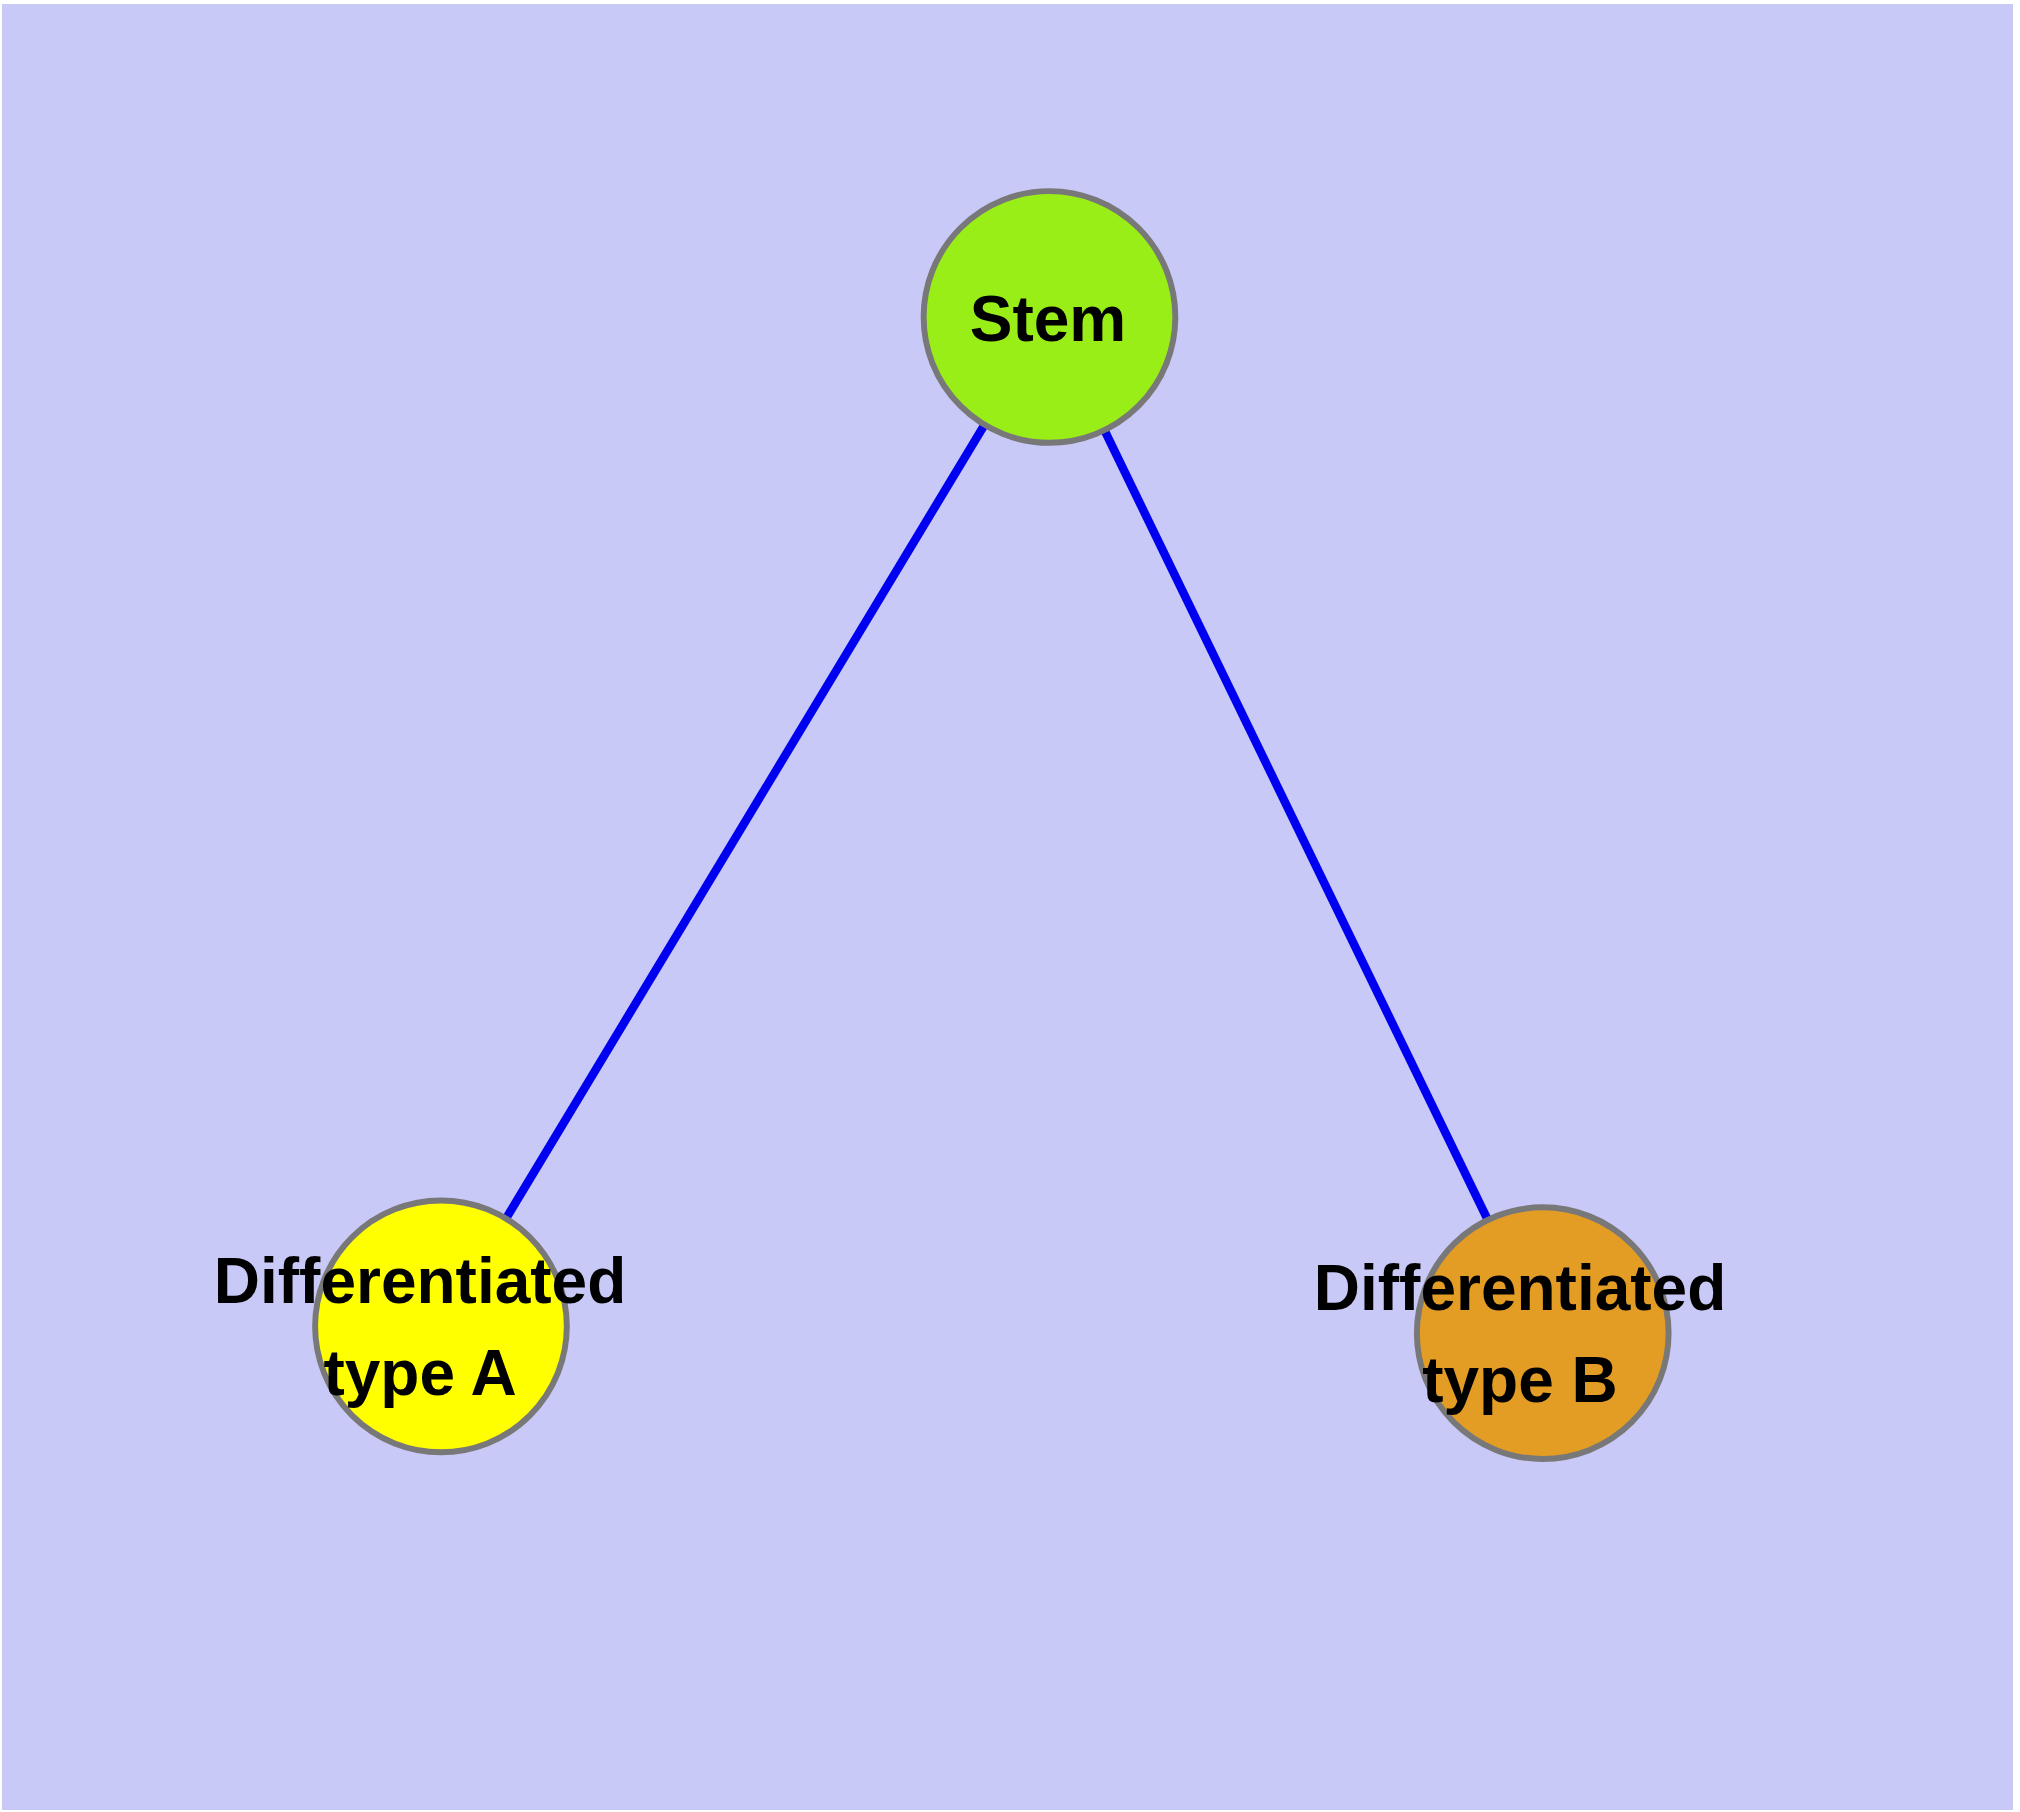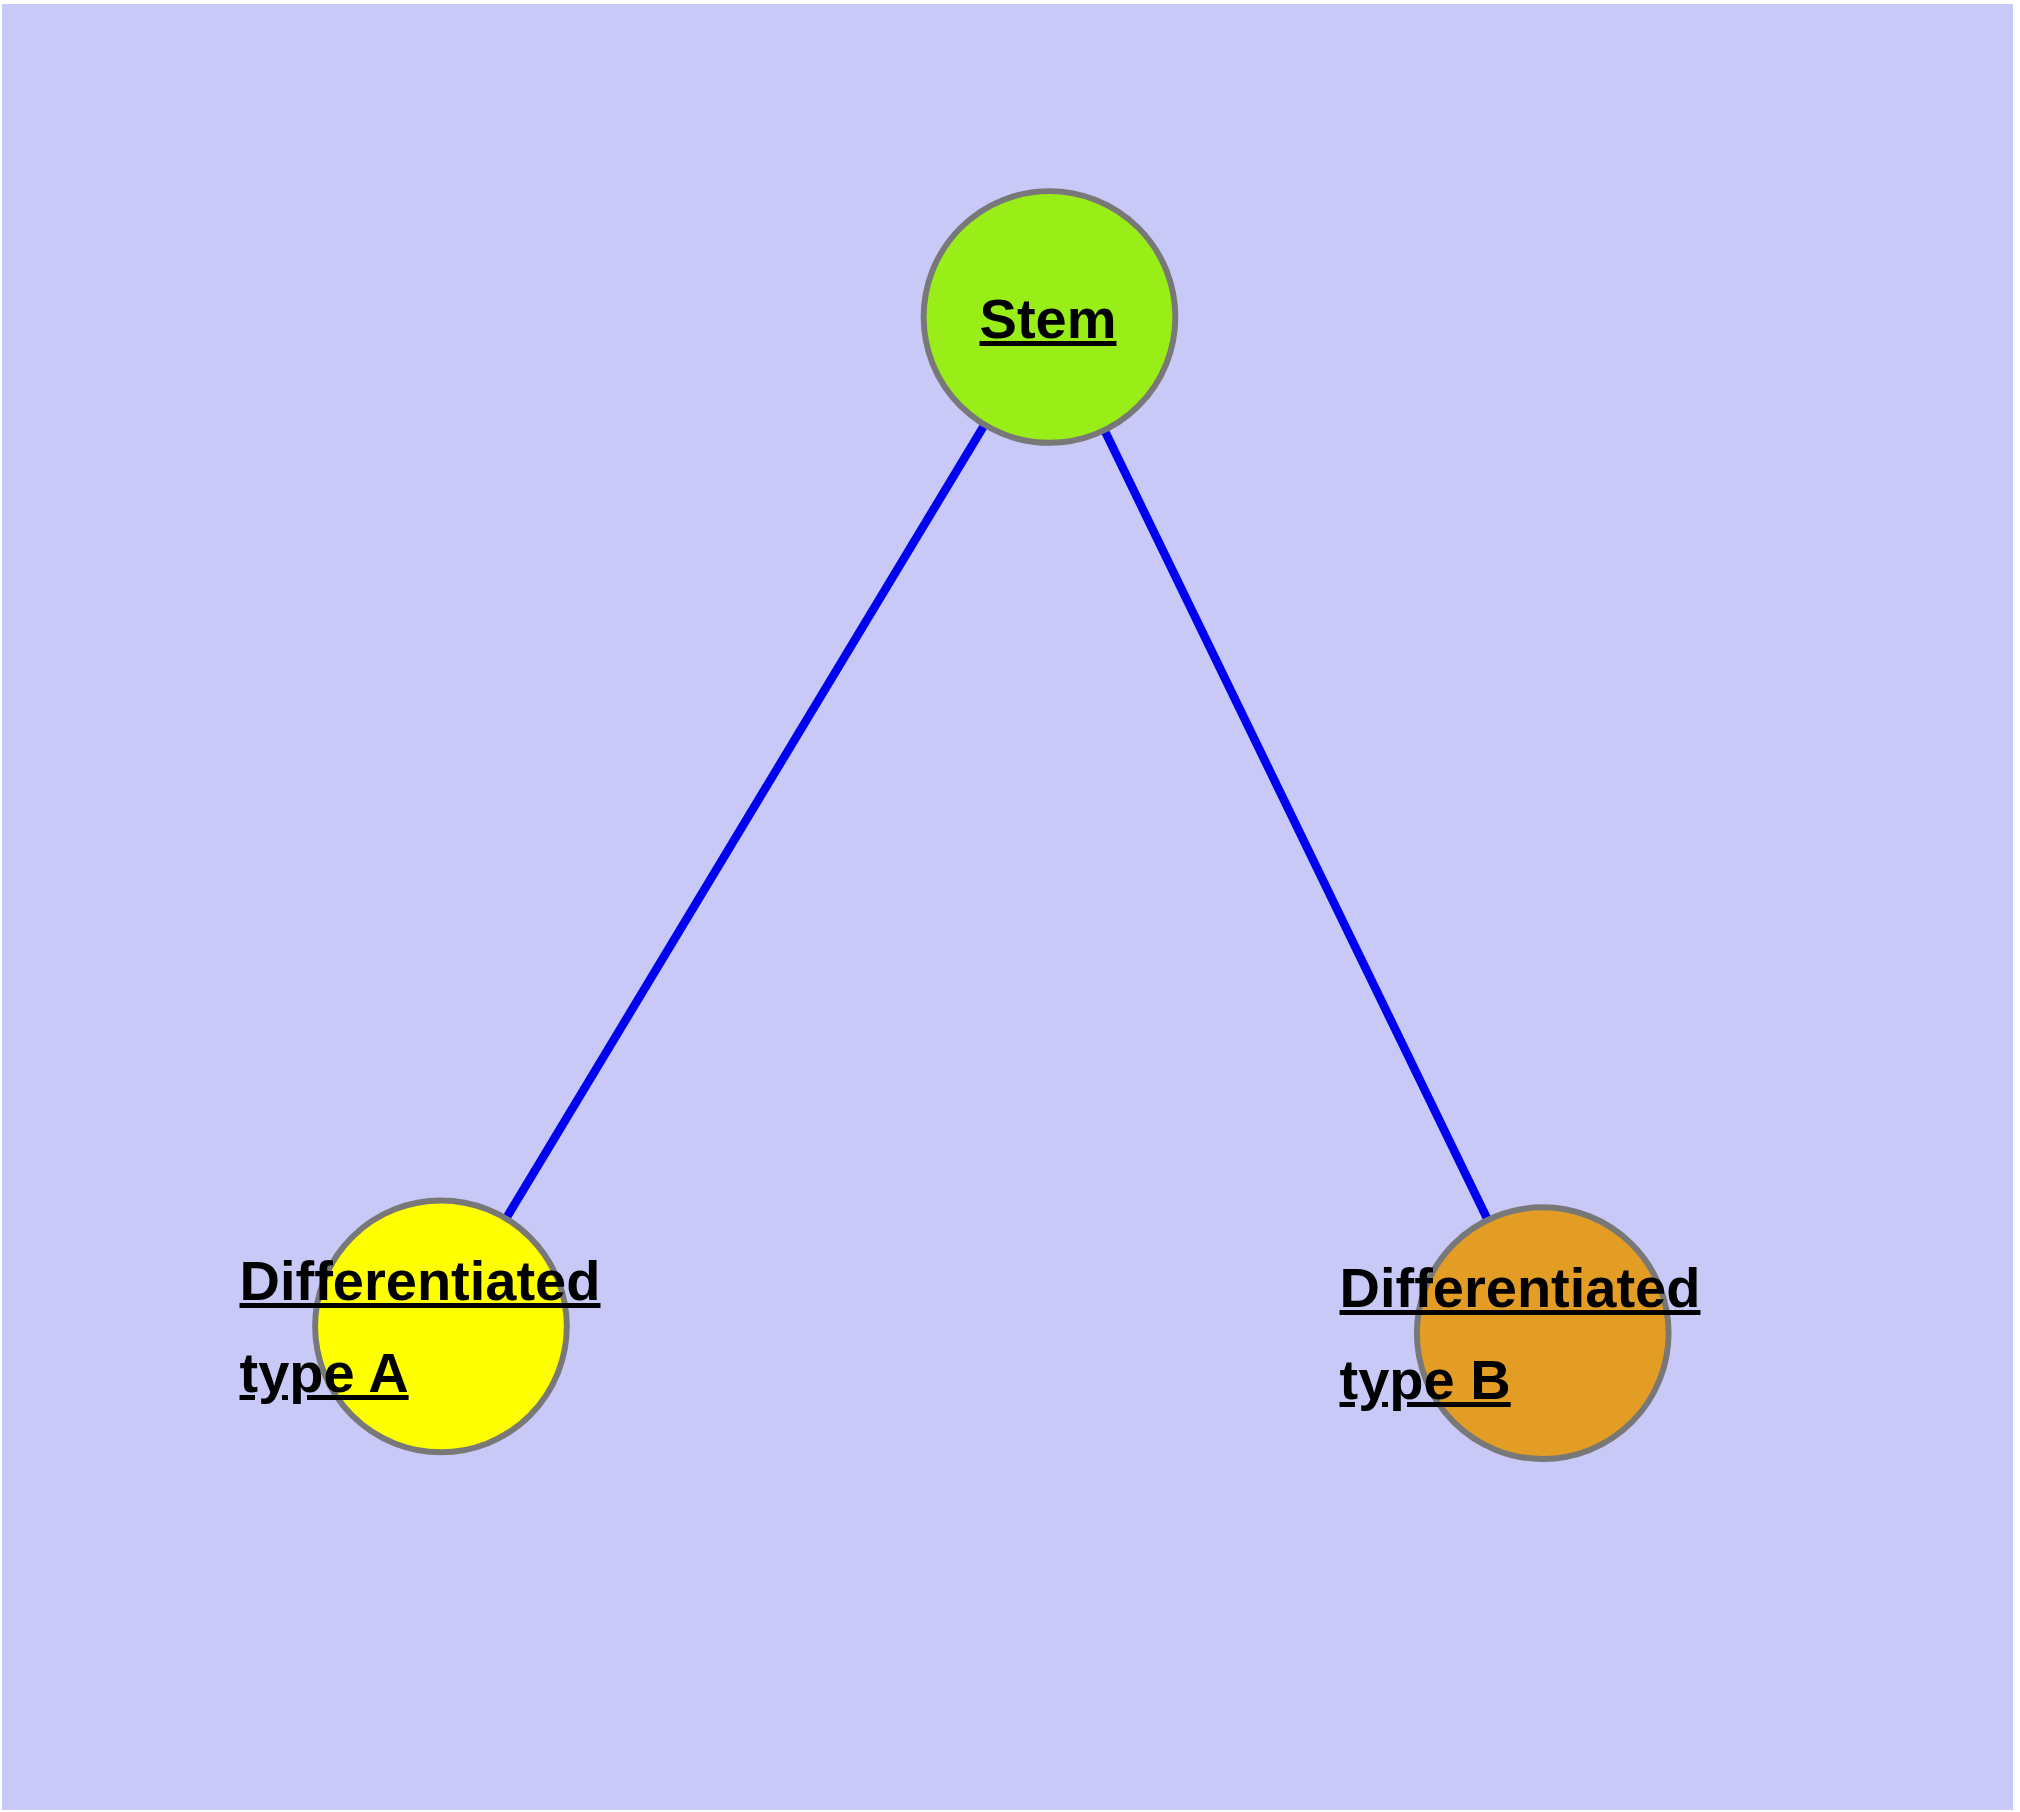--- a/index.html
+++ b/index.html
@@ -36,26 +36,25 @@
     stroke-width: 10px;
     stroke-linecap: butt;
   }
   .node-circle {
     stroke-width: 7px;
   }
   .node-label {
     position: absolute;
     transform: translate(-50%, -50%);
     font-weight: bold;
-    font-size: 56px;
+    font-size: 64px;
     line-height: 92px;
-    text-align: left;
+    text-align: center;
     white-space: pre-line;
     color: #000000;
-    text-decoration: underline;
   }
   .label-stem   { left: 1048px; top: 319px; }
   .label-type-a { left: 420px;  top: 1327px; }
   .label-type-b { left: 1520px; top: 1334px; }
 </style>
 </head>
 <body>
 
 <div class="page">
 

